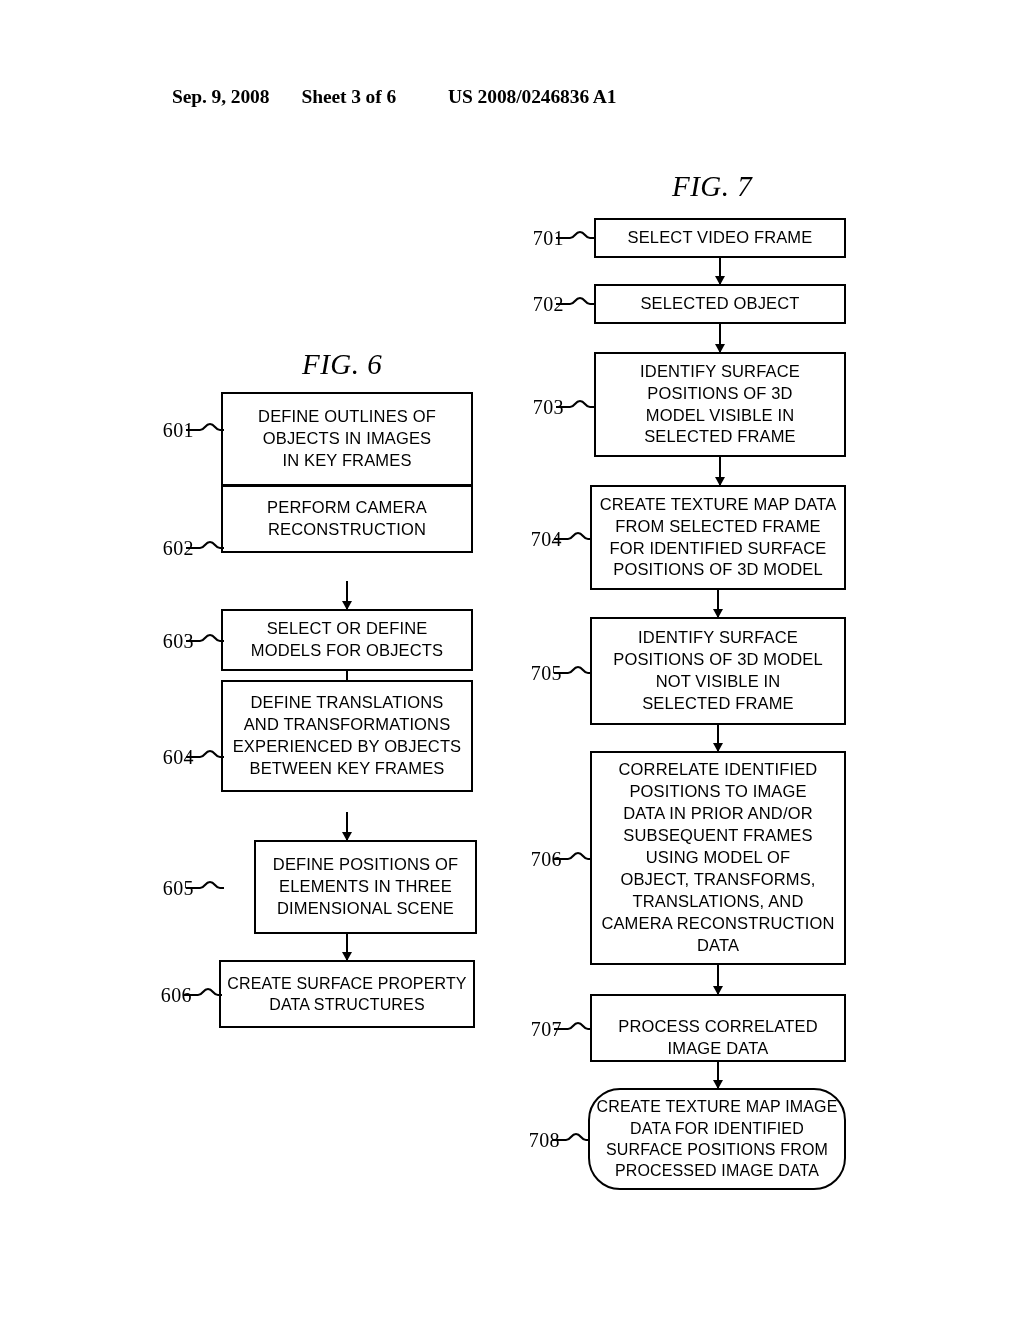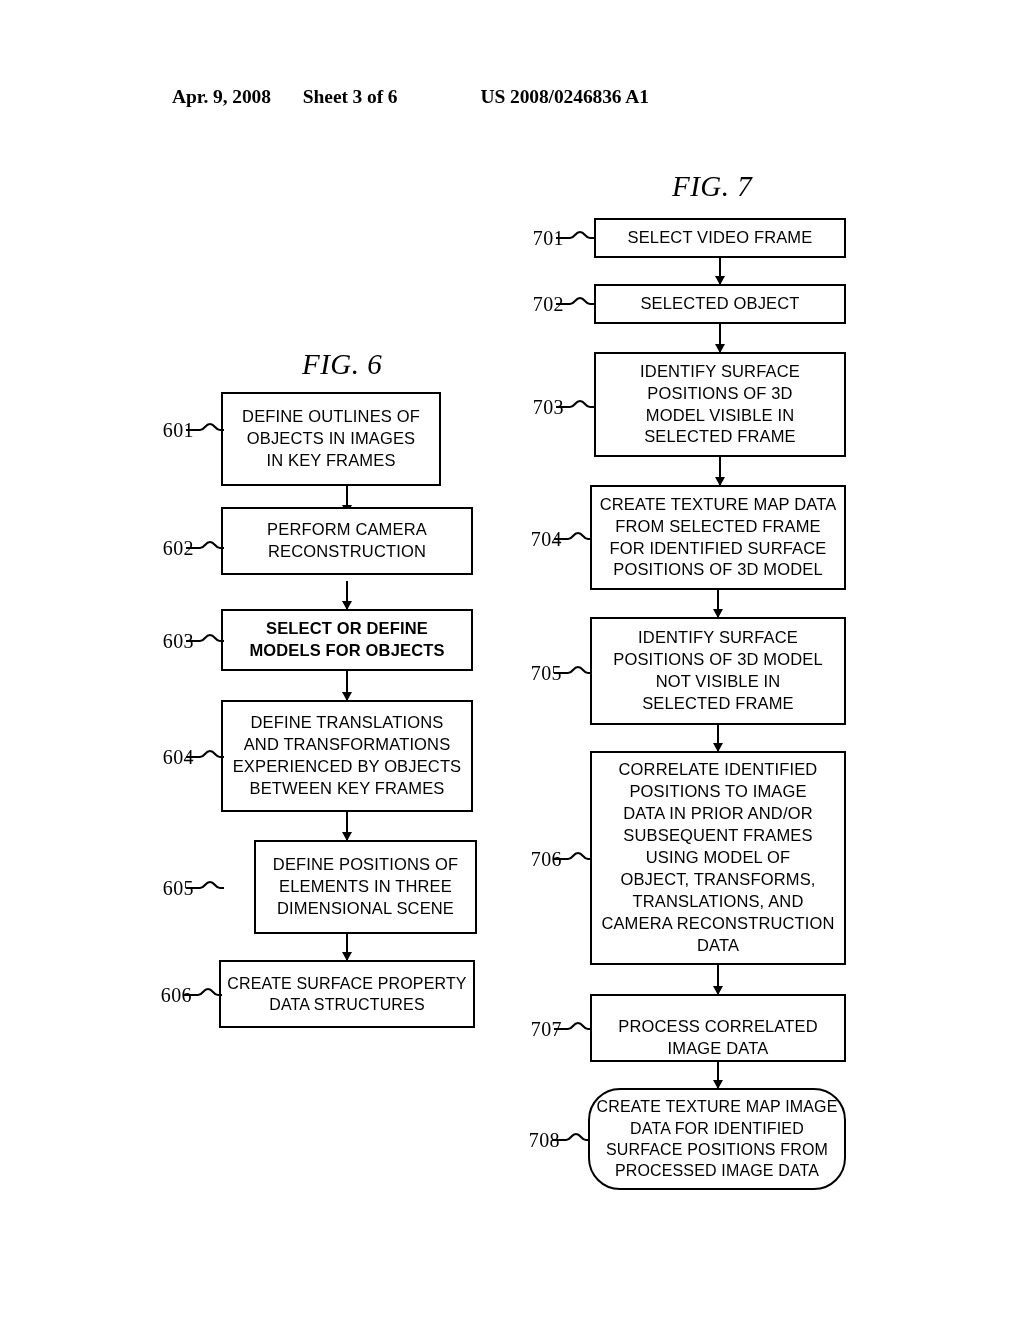--- a/index.html
+++ b/index.html
@@ -36,21 +36,21 @@
     font-weight: bold;
     font-size: 19.5px;
     letter-spacing: -0.1px;
     white-space: nowrap;
     display: flex;
     align-items: baseline;
   }
   .hdr-pub   { }
   .hdr-date  { margin-left: 44px; }
   .hdr-sheet { margin-left: 32px; }
-  .hdr-num   { margin-left: 83px; }
+  .hdr-num   { margin-left: 52px; }
 
   
   .fig-title {
     position: absolute;
     font-family: "Liberation Serif", serif;
     font-style: italic;
     font-size: 29px;
     font-weight: normal;
     letter-spacing: 0.5px;
     white-space: nowrap;
@@ -116,21 +116,21 @@
     border-right: 5.2px solid transparent;
     border-top: 9px solid #000;
   }
 </style>
 </head>
 <body>
 
 <div id="page">
 
   <div class="page-header">
-    <span class="hdr-date">Apr. 9, 2008</span>
+    <span class="hdr-date">Sep. 9, 2008</span>
     <span class="hdr-sheet">Sheet 3 of 6</span>
     <span class="hdr-num">US 2008/0246836 A1</span>
   </div>
 
   <div class="fig-title" id="fig7-title">FIG. 7</div>
 
   <div class="fig-title" id="fig6-title">FIG. 6</div>
 
   <div class="node" style="left:594px; top:218px; width:252px; height:40px;">
     <span class="txt">SELECT VIDEO FRAME</span>
@@ -261,70 +261,70 @@
 SURFACE POSITIONS FROM
 PROCESSED IMAGE DATA</span>
   </div>
   <div class="ref" style="left:516px; top:1129px; width:44px;">708</div>
   <div class="leader" style="left:552px; top:1131px;">
     <svg width="42" height="18" viewBox="0 0 42 18">
       <path d="M0 9 L14 9 C19 9 19 3 24 3 C29 3 29 9 34 9 L38 9" fill="none" stroke="#000" stroke-width="2"></path>
     </svg>
   </div>
 
-  <div class="node" style="left:221px; top:392px; width:220px; height:94px; white-space:pre-line;">
+  <div class="node" style="left:221px; top:392px; width:252px; height:94px; white-space:pre-line;">
     <span class="txt">DEFINE OUTLINES OF
 OBJECTS IN IMAGES
 IN KEY FRAMES</span>
   </div>
   <div class="ref" style="left:150px; top:419px; width:44px;">601</div>
   <div class="leader" style="left:186px; top:421px;">
     <svg width="42" height="18" viewBox="0 0 42 18">
       <path d="M0 9 L14 9 C19 9 19 3 24 3 C29 3 29 9 34 9 L38 9" fill="none" stroke="#000" stroke-width="2"></path>
     </svg>
   </div>
 
   <div class="connector" style="left:340px; top:486px; height:27px;">
     <div class="stem" style="height:27px;"></div>
       <div class="head"></div>
   </div>
 
-  <div class="node" style="left:221px; top:507px; width:252px; height:68px; white-space:pre-line;">
+  <div class="node" style="left:221px; top:485px; width:252px; height:68px; white-space:pre-line;">
     <span class="txt">PERFORM CAMERA
 RECONSTRUCTION</span>
   </div>
   <div class="ref" style="left:150px; top:537px; width:44px;">602</div>
   <div class="leader" style="left:186px; top:539px;">
     <svg width="42" height="18" viewBox="0 0 42 18">
       <path d="M0 9 L14 9 C19 9 19 3 24 3 C29 3 29 9 34 9 L38 9" fill="none" stroke="#000" stroke-width="2"></path>
     </svg>
   </div>
 
   <div class="connector" style="left:340px; top:581px; height:28px;">
     <div class="stem" style="height:28px;"></div>
       <div class="head"></div>
   </div>
 
-  <div class="node" style="left:221px; top:609px; width:252px; height:62px; white-space:pre-line;font-weight:bold;">
+  <div class="node" style="left:221px; top:609px; width:252px; height:62px; white-space:pre-line;">
     <span class="txt">SELECT OR DEFINE
 MODELS FOR OBJECTS</span>
   </div>
   <div class="ref" style="left:150px; top:630px; width:44px;">603</div>
   <div class="leader" style="left:186px; top:632px;">
     <svg width="42" height="18" viewBox="0 0 42 18">
       <path d="M0 9 L14 9 C19 9 19 3 24 3 C29 3 29 9 34 9 L38 9" fill="none" stroke="#000" stroke-width="2"></path>
     </svg>
   </div>
 
   <div class="connector" style="left:340px; top:671px; height:29px;">
     <div class="stem" style="height:29px;"></div>
       <div class="head"></div>
   </div>
 
-  <div class="node" style="left:221px; top:700px; width:252px; height:112px; white-space:pre-line;">
+  <div class="node" style="left:221px; top:680px; width:252px; height:112px; white-space:pre-line;">
     <span class="txt">DEFINE TRANSLATIONS
 AND TRANSFORMATIONS
 EXPERIENCED BY OBJECTS
 BETWEEN KEY FRAMES</span>
   </div>
   <div class="ref" style="left:150px; top:746px; width:44px;">604</div>
   <div class="leader" style="left:186px; top:748px;">
     <svg width="42" height="18" viewBox="0 0 42 18">
       <path d="M0 9 L14 9 C19 9 19 3 24 3 C29 3 29 9 34 9 L38 9" fill="none" stroke="#000" stroke-width="2"></path>
     </svg>

